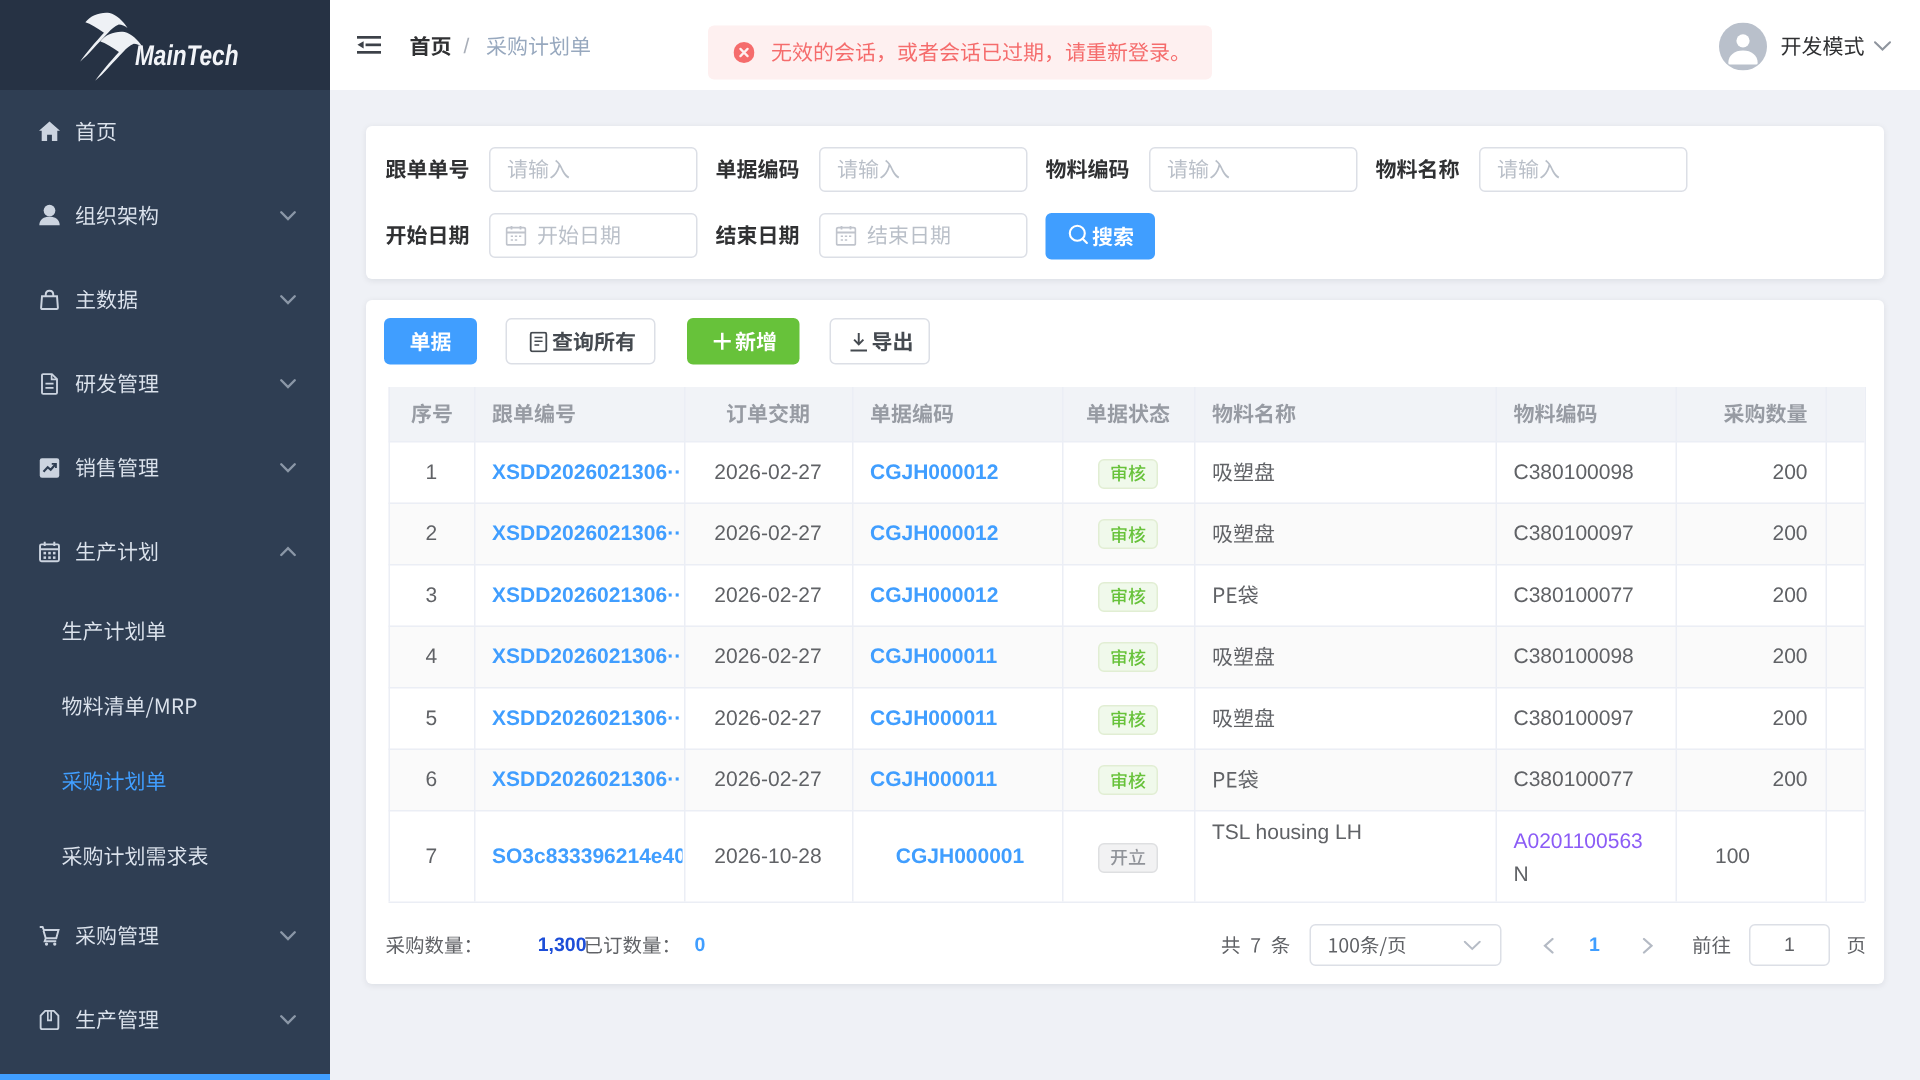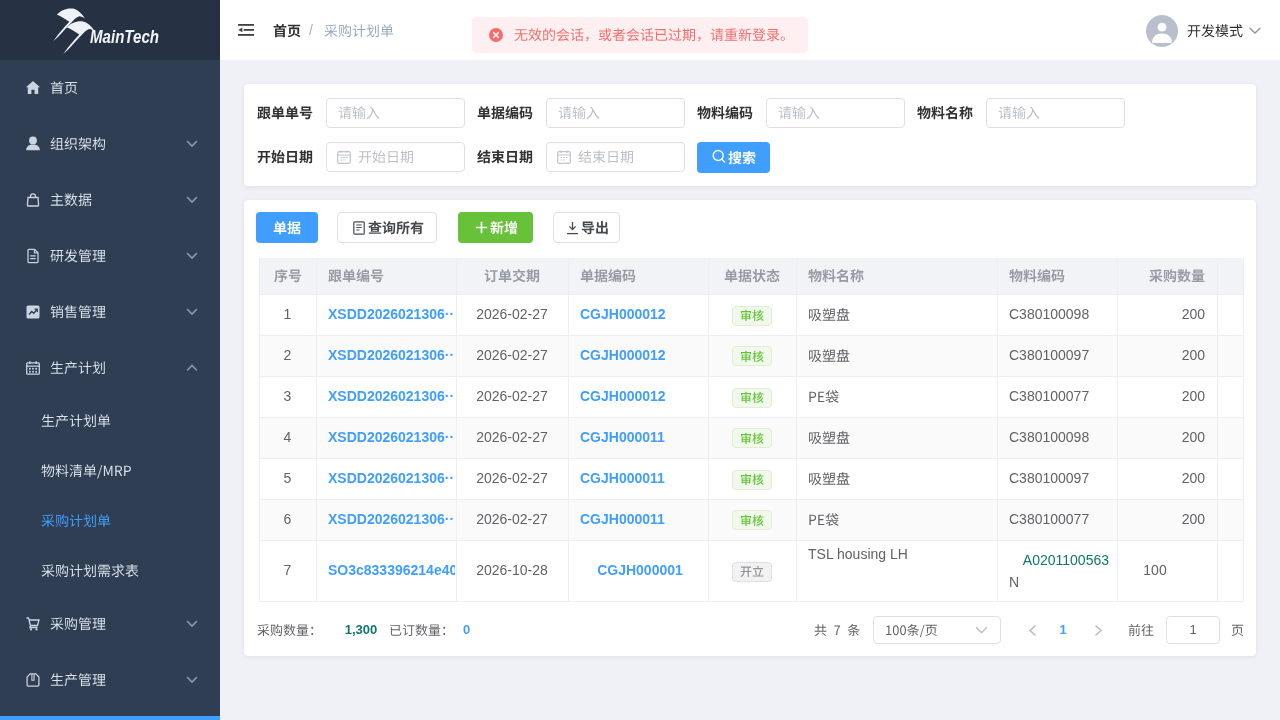--- a/index.html
+++ b/index.html
@@ -740,33 +740,33 @@
 <div style="position:absolute;left:456px;top:540px;width:112px;height:61px;line-height:61px;font-size:14px;color:#606266;font-weight:400;text-align:center;">2026-10-28</div>
 <div style="position:absolute;left:580px;top:540px;width:120px;height:61px;line-height:61px;font-size:14px;color:#409eff;font-weight:700;text-align:center;">CGJH000001</div>
 <div class="abs" style="left:732px;top:562px;width:40px;height:20px;background:#f2f2f3;border:1px solid #dedfe1;border-radius:4px"></div>
 <svg style="position:absolute;left:740px;top:560.0px;" width="26.0" height="20" viewBox="0 0 26.0 20">
     <g fill="#909399" transform="translate(0,16) scale(0.012,-0.012)">
       <use href="#g102" x="0"></use>
       <use href="#g103" x="1000"></use>
     </g>
   </svg>
 <div style="position:absolute;left:808px;top:524px;width:180px;height:61px;line-height:61px;font-size:14px;color:#606266;font-weight:400;text-align:left;">TSL housing LH</div>
-<div style="position:absolute;left:1009px;top:549px;width:100px;height:22px;line-height:22px;font-size:14px;color:#0f766e;font-weight:400;text-align:right;">A0201100563</div>
+<div style="position:absolute;left:1009px;top:549px;width:100px;height:22px;line-height:22px;font-size:14px;color:#8b5cf6;font-weight:400;text-align:left;">A0201100563</div>
 <div style="position:absolute;left:1009px;top:571px;width:100px;height:22px;line-height:22px;font-size:14px;color:#606266;font-weight:400;text-align:left;">N</div>
 <div style="position:absolute;left:1105px;top:540px;width:100px;height:61px;line-height:61px;font-size:14px;color:#606266;font-weight:400;text-align:center;">100</div>
 <svg style="position:absolute;left:257px;top:619px;" width="67.0" height="20" viewBox="0 0 67.0 20">
     <g fill="#606266" transform="translate(0,16) scale(0.013,-0.013)">
       <use href="#g27" x="0"></use>
       <use href="#g28" x="1000"></use>
       <use href="#g7" x="2000"></use>
       <use href="#g104" x="3000"></use>
       <use href="#g105" x="4000"></use>
     </g>
   </svg>
-<div style="position:absolute;left:331px;top:616px;width:60px;height:28px;line-height:28px;font-size:13px;color:#0f766e;font-weight:700;text-align:center;">1,300</div>
+<div style="position:absolute;left:331px;top:616px;width:60px;height:28px;line-height:28px;font-size:13px;color:#1d4ed8;font-weight:700;text-align:right;">1,300</div>
 <svg style="position:absolute;left:389px;top:619px;" width="67.0" height="20" viewBox="0 0 67.0 20">
     <g fill="#606266" transform="translate(0,16) scale(0.013,-0.013)">
       <use href="#g42" x="0"></use>
       <use href="#g106" x="1000"></use>
       <use href="#g7" x="2000"></use>
       <use href="#g104" x="3000"></use>
       <use href="#g105" x="4000"></use>
     </g>
   </svg>
 <div style="position:absolute;left:463px;top:616px;width:20px;height:28px;line-height:28px;font-size:13px;color:#409eff;font-weight:700;text-align:left;">0</div>

